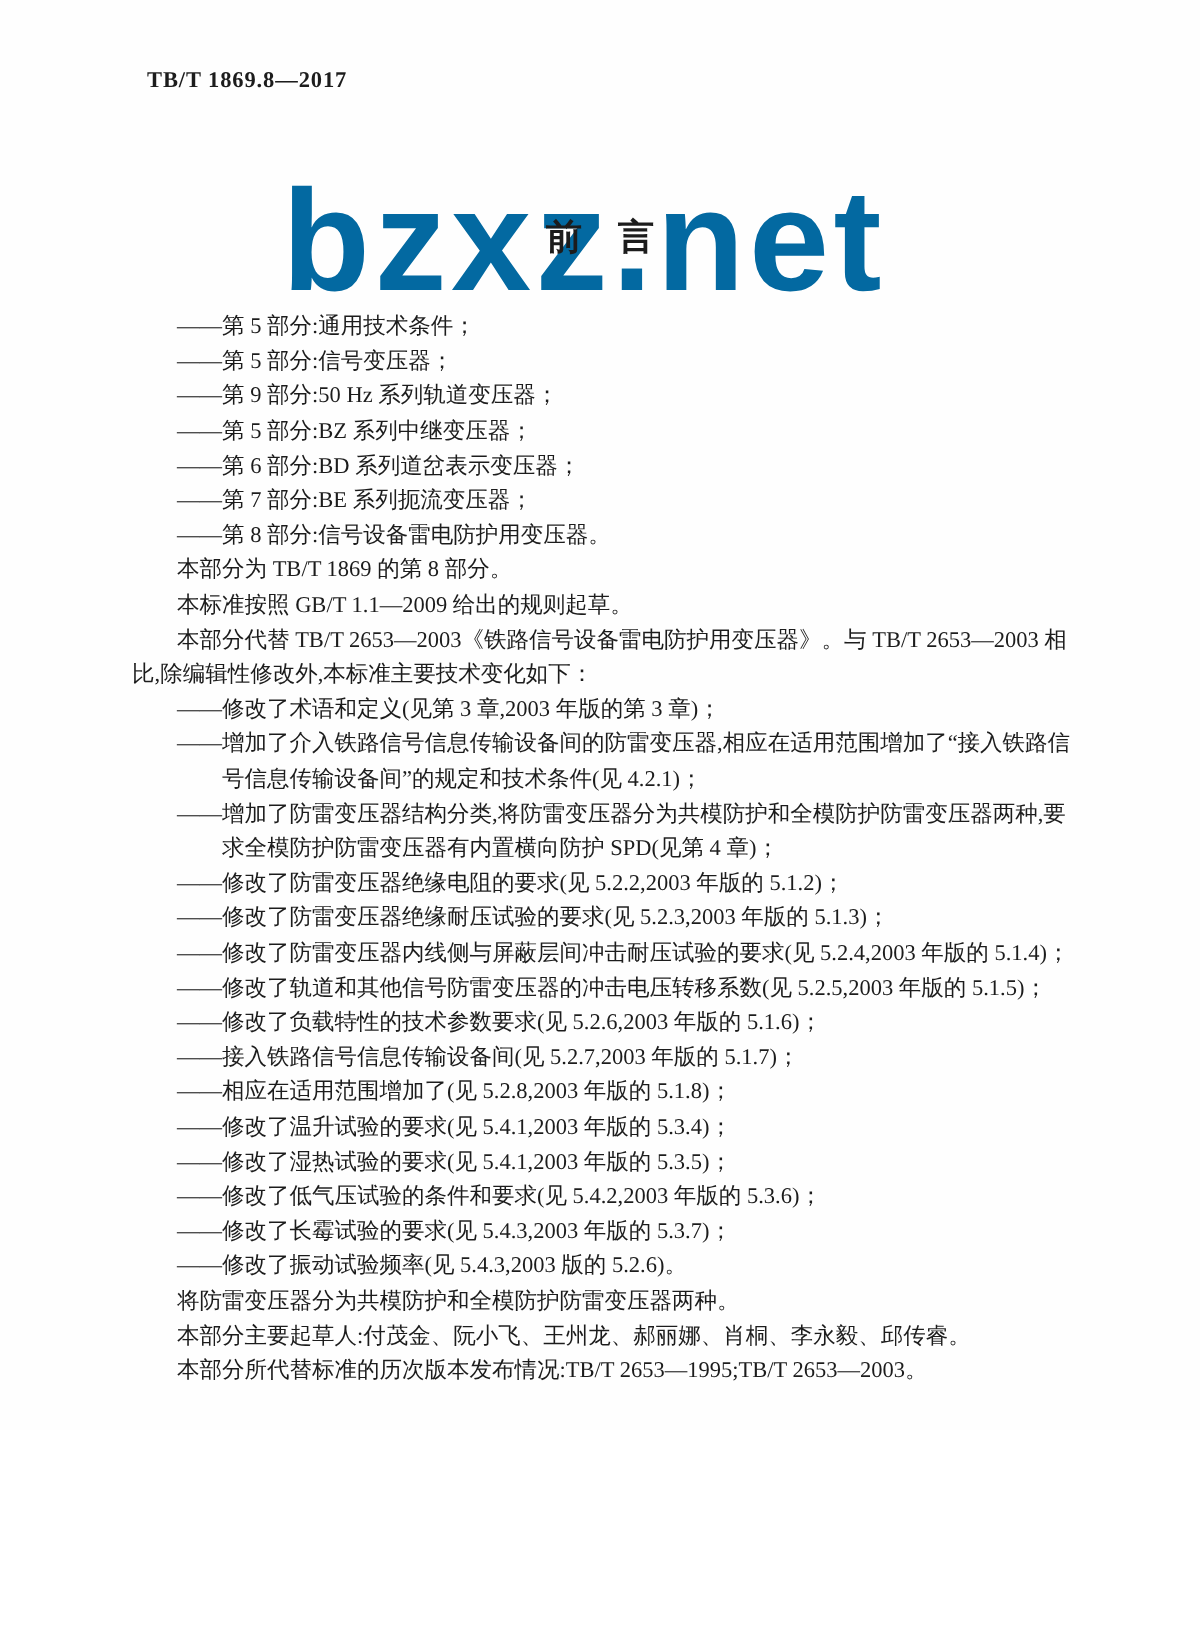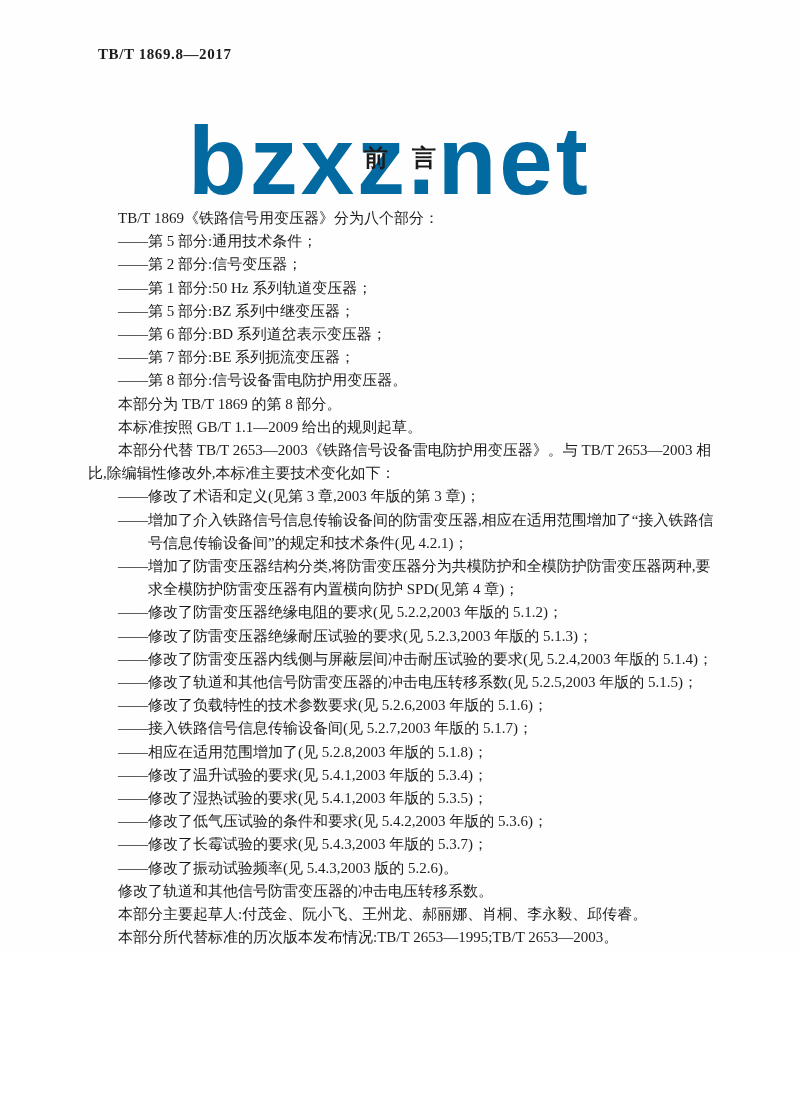--- a/index.html
+++ b/index.html
@@ -66,24 +66,23 @@
   }
 </style>
 </head>
 <body>
 
 <div class="page">
   <div class="doc-header">TB/T 1869.8—2017</div>
   <div class="watermark">bzxz.net</div>
   <h1 class="doc-title">前　言</h1>
   <div class="doc-body">
-      <div class="para indent">TB/T 1869《铁路信号用变压器》分为八个部分：</div>
       <div class="para dash">——第 5 部分:通用技术条件；</div>
-      <div class="para dash">——第 2 部分:信号变压器；</div>
-      <div class="para dash">——第 1 部分:50 Hz 系列轨道变压器；</div>
+      <div class="para dash">——第 5 部分:信号变压器；</div>
+      <div class="para dash">——第 9 部分:50 Hz 系列轨道变压器；</div>
       <div class="para dash">——第 5 部分:BZ 系列中继变压器；</div>
       <div class="para dash">——第 6 部分:BD 系列道岔表示变压器；</div>
       <div class="para dash">——第 7 部分:BE 系列扼流变压器；</div>
       <div class="para dash">——第 8 部分:信号设备雷电防护用变压器。</div>
       <div class="para indent">本部分为 TB/T 1869 的第 8 部分。</div>
       <div class="para indent">本标准按照 GB/T 1.1—2009 给出的规则起草。</div>
       <div class="para indent">本部分代替 TB/T 2653—2003《铁路信号设备雷电防护用变压器》。与 TB/T 2653—2003 相比,除编辑性修改外,本标准主要技术变化如下：</div>
       <div class="para dash">——修改了术语和定义(见第 3 章,2003 年版的第 3 章)；</div>
       <div class="para dash">——增加了介入铁路信号信息传输设备间的防雷变压器,相应在适用范围增加了“接入铁路信号信息传输设备间”的规定和技术条件(见 4.2.1)；</div>
       <div class="para dash">——增加了防雷变压器结构分类,将防雷变压器分为共模防护和全模防护防雷变压器两种,要求全模防护防雷变压器有内置横向防护 SPD(见第 4 章)；</div>
@@ -92,18 +91,18 @@
       <div class="para dash">——修改了防雷变压器内线侧与屏蔽层间冲击耐压试验的要求(见 5.2.4,2003 年版的 5.1.4)；</div>
       <div class="para dash">——修改了轨道和其他信号防雷变压器的冲击电压转移系数(见 5.2.5,2003 年版的 5.1.5)；</div>
       <div class="para dash">——修改了负载特性的技术参数要求(见 5.2.6,2003 年版的 5.1.6)；</div>
       <div class="para dash">——接入铁路信号信息传输设备间(见 5.2.7,2003 年版的 5.1.7)；</div>
       <div class="para dash">——相应在适用范围增加了(见 5.2.8,2003 年版的 5.1.8)；</div>
       <div class="para dash">——修改了温升试验的要求(见 5.4.1,2003 年版的 5.3.4)；</div>
       <div class="para dash">——修改了湿热试验的要求(见 5.4.1,2003 年版的 5.3.5)；</div>
       <div class="para dash">——修改了低气压试验的条件和要求(见 5.4.2,2003 年版的 5.3.6)；</div>
       <div class="para dash">——修改了长霉试验的要求(见 5.4.3,2003 年版的 5.3.7)；</div>
       <div class="para dash">——修改了振动试验频率(见 5.4.3,2003 版的 5.2.6)。</div>
-      <div class="para indent">修改了轨道和其他信号防雷变压器的冲击电压转移系数。</div>
+      <div class="para indent">将防雷变压器分为共模防护和全模防护防雷变压器两种。</div>
       <div class="para indent">本部分主要起草人:付茂金、阮小飞、王州龙、郝丽娜、肖桐、李永毅、邱传睿。</div>
       <div class="para indent">本部分所代替标准的历次版本发布情况:TB/T 2653—1995;TB/T 2653—2003。</div>
     </div>
   <div class="page-number">Ⅱ</div>
 </div>
 
 </body></html>

